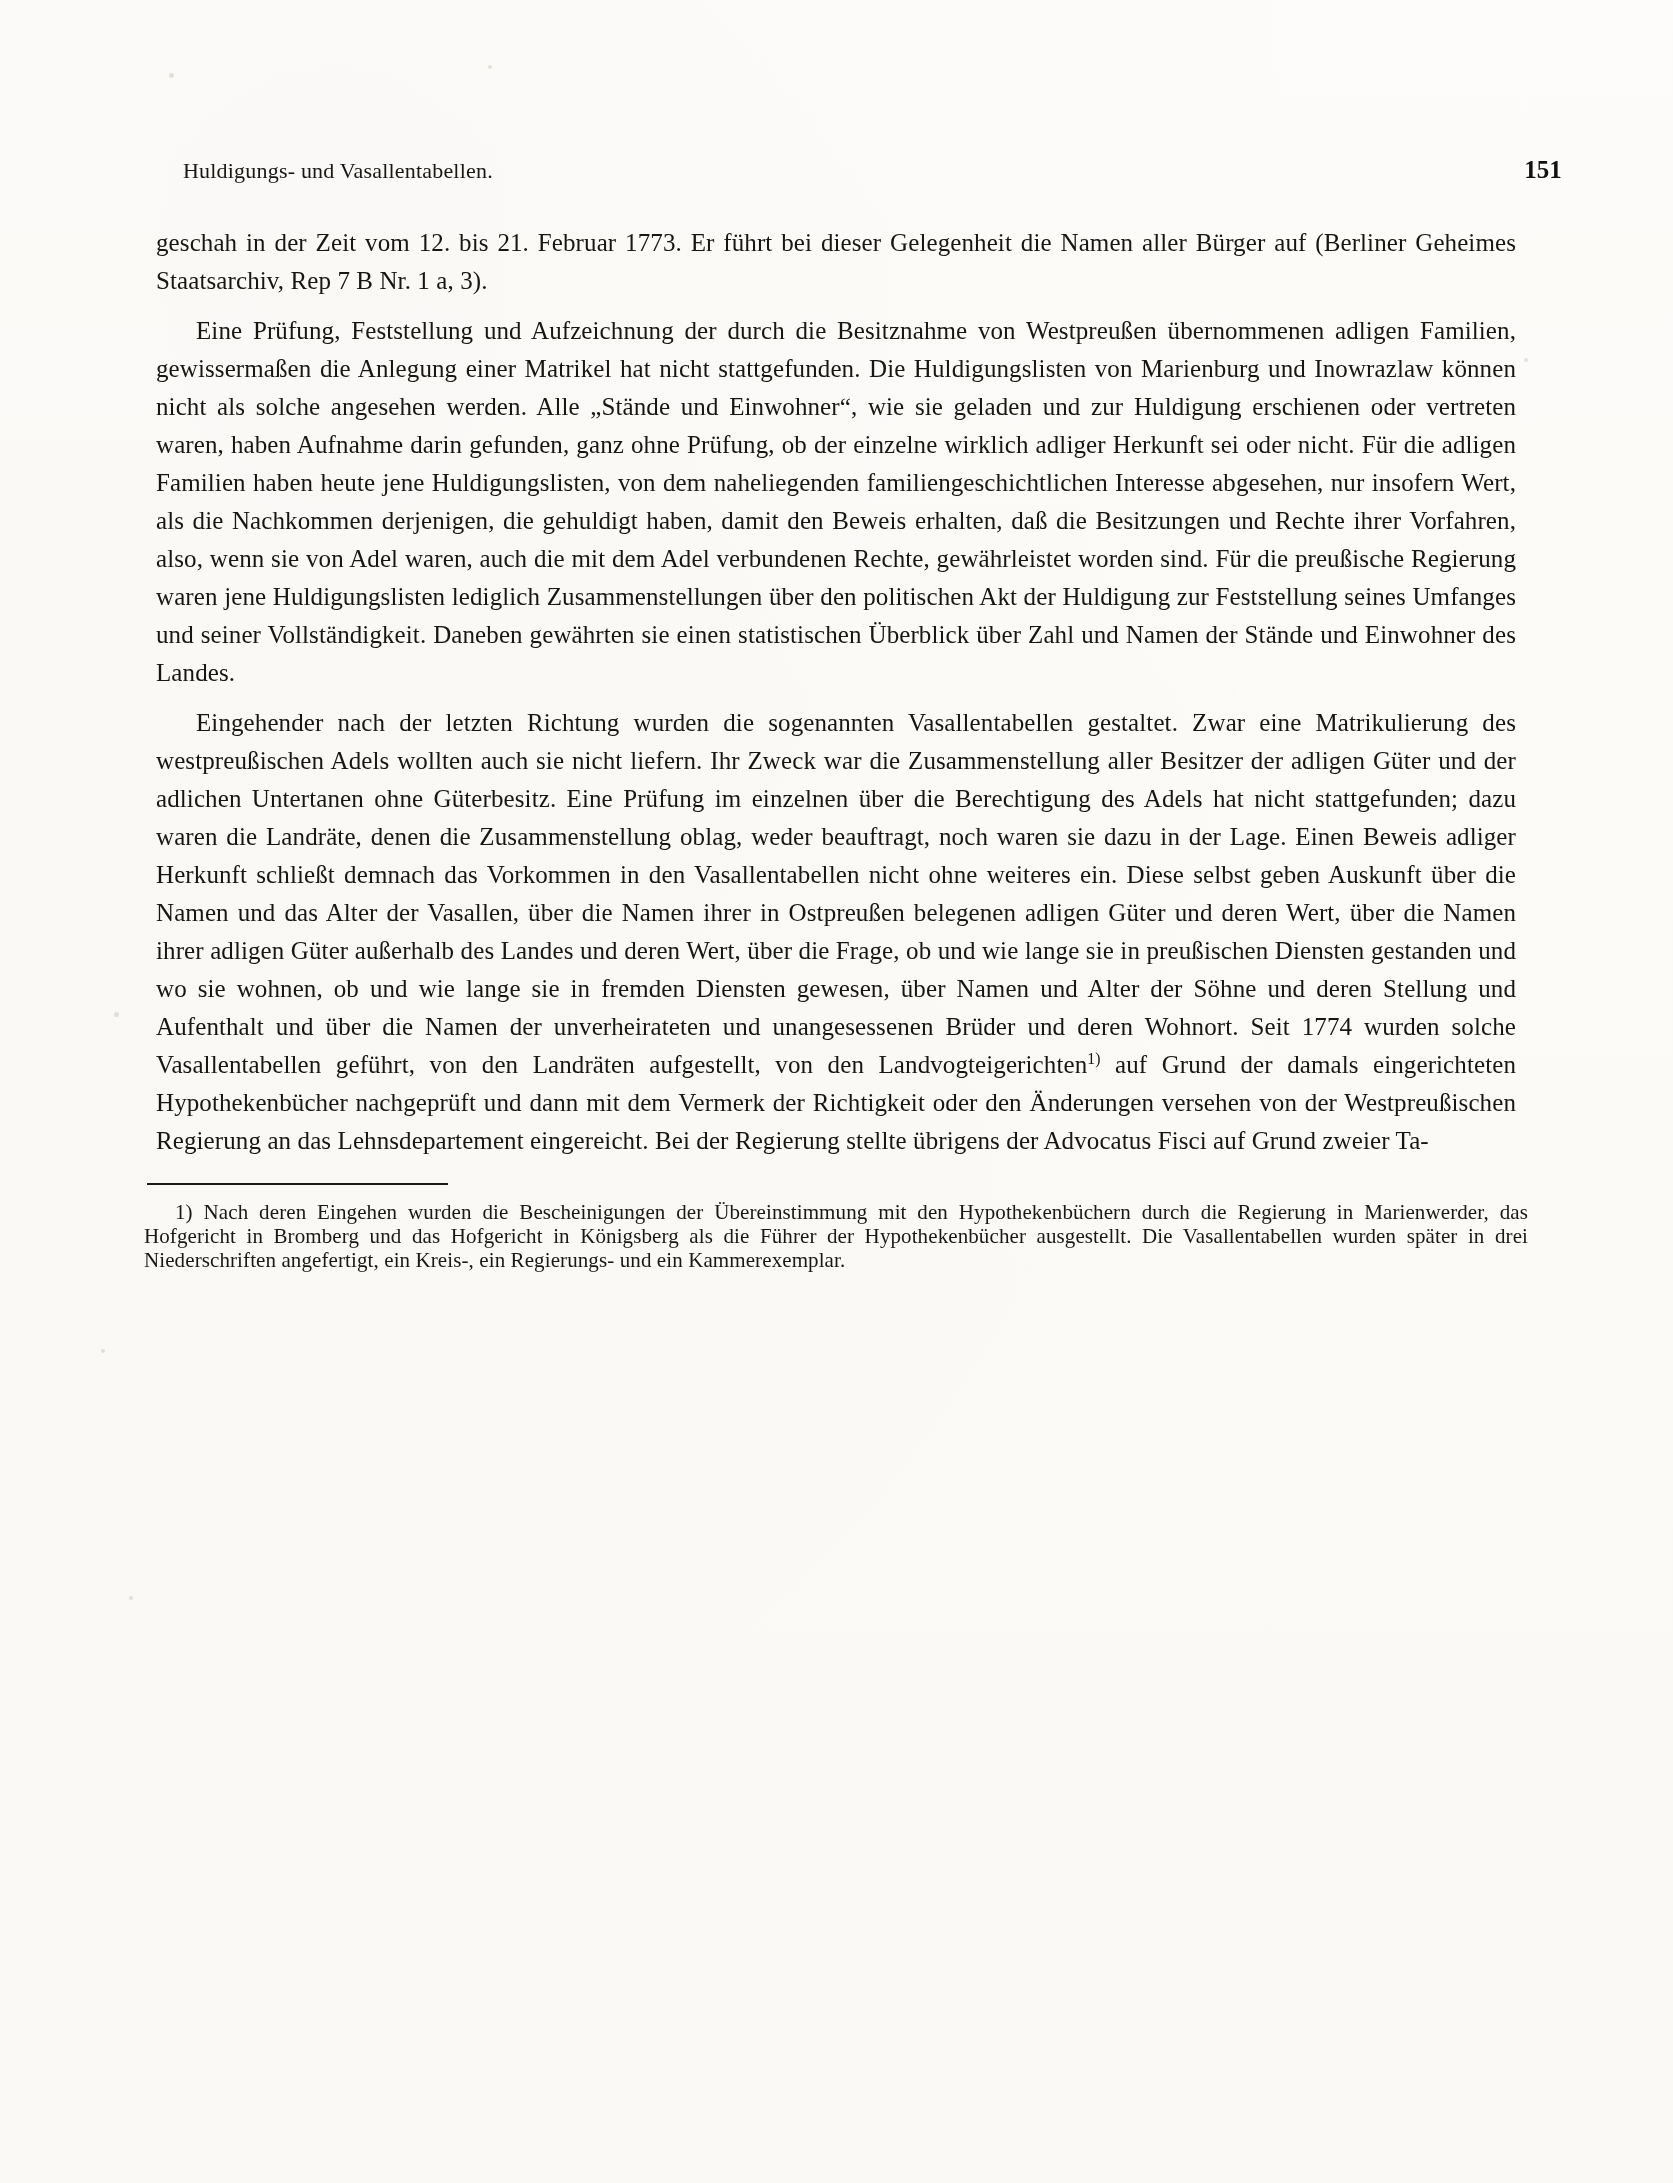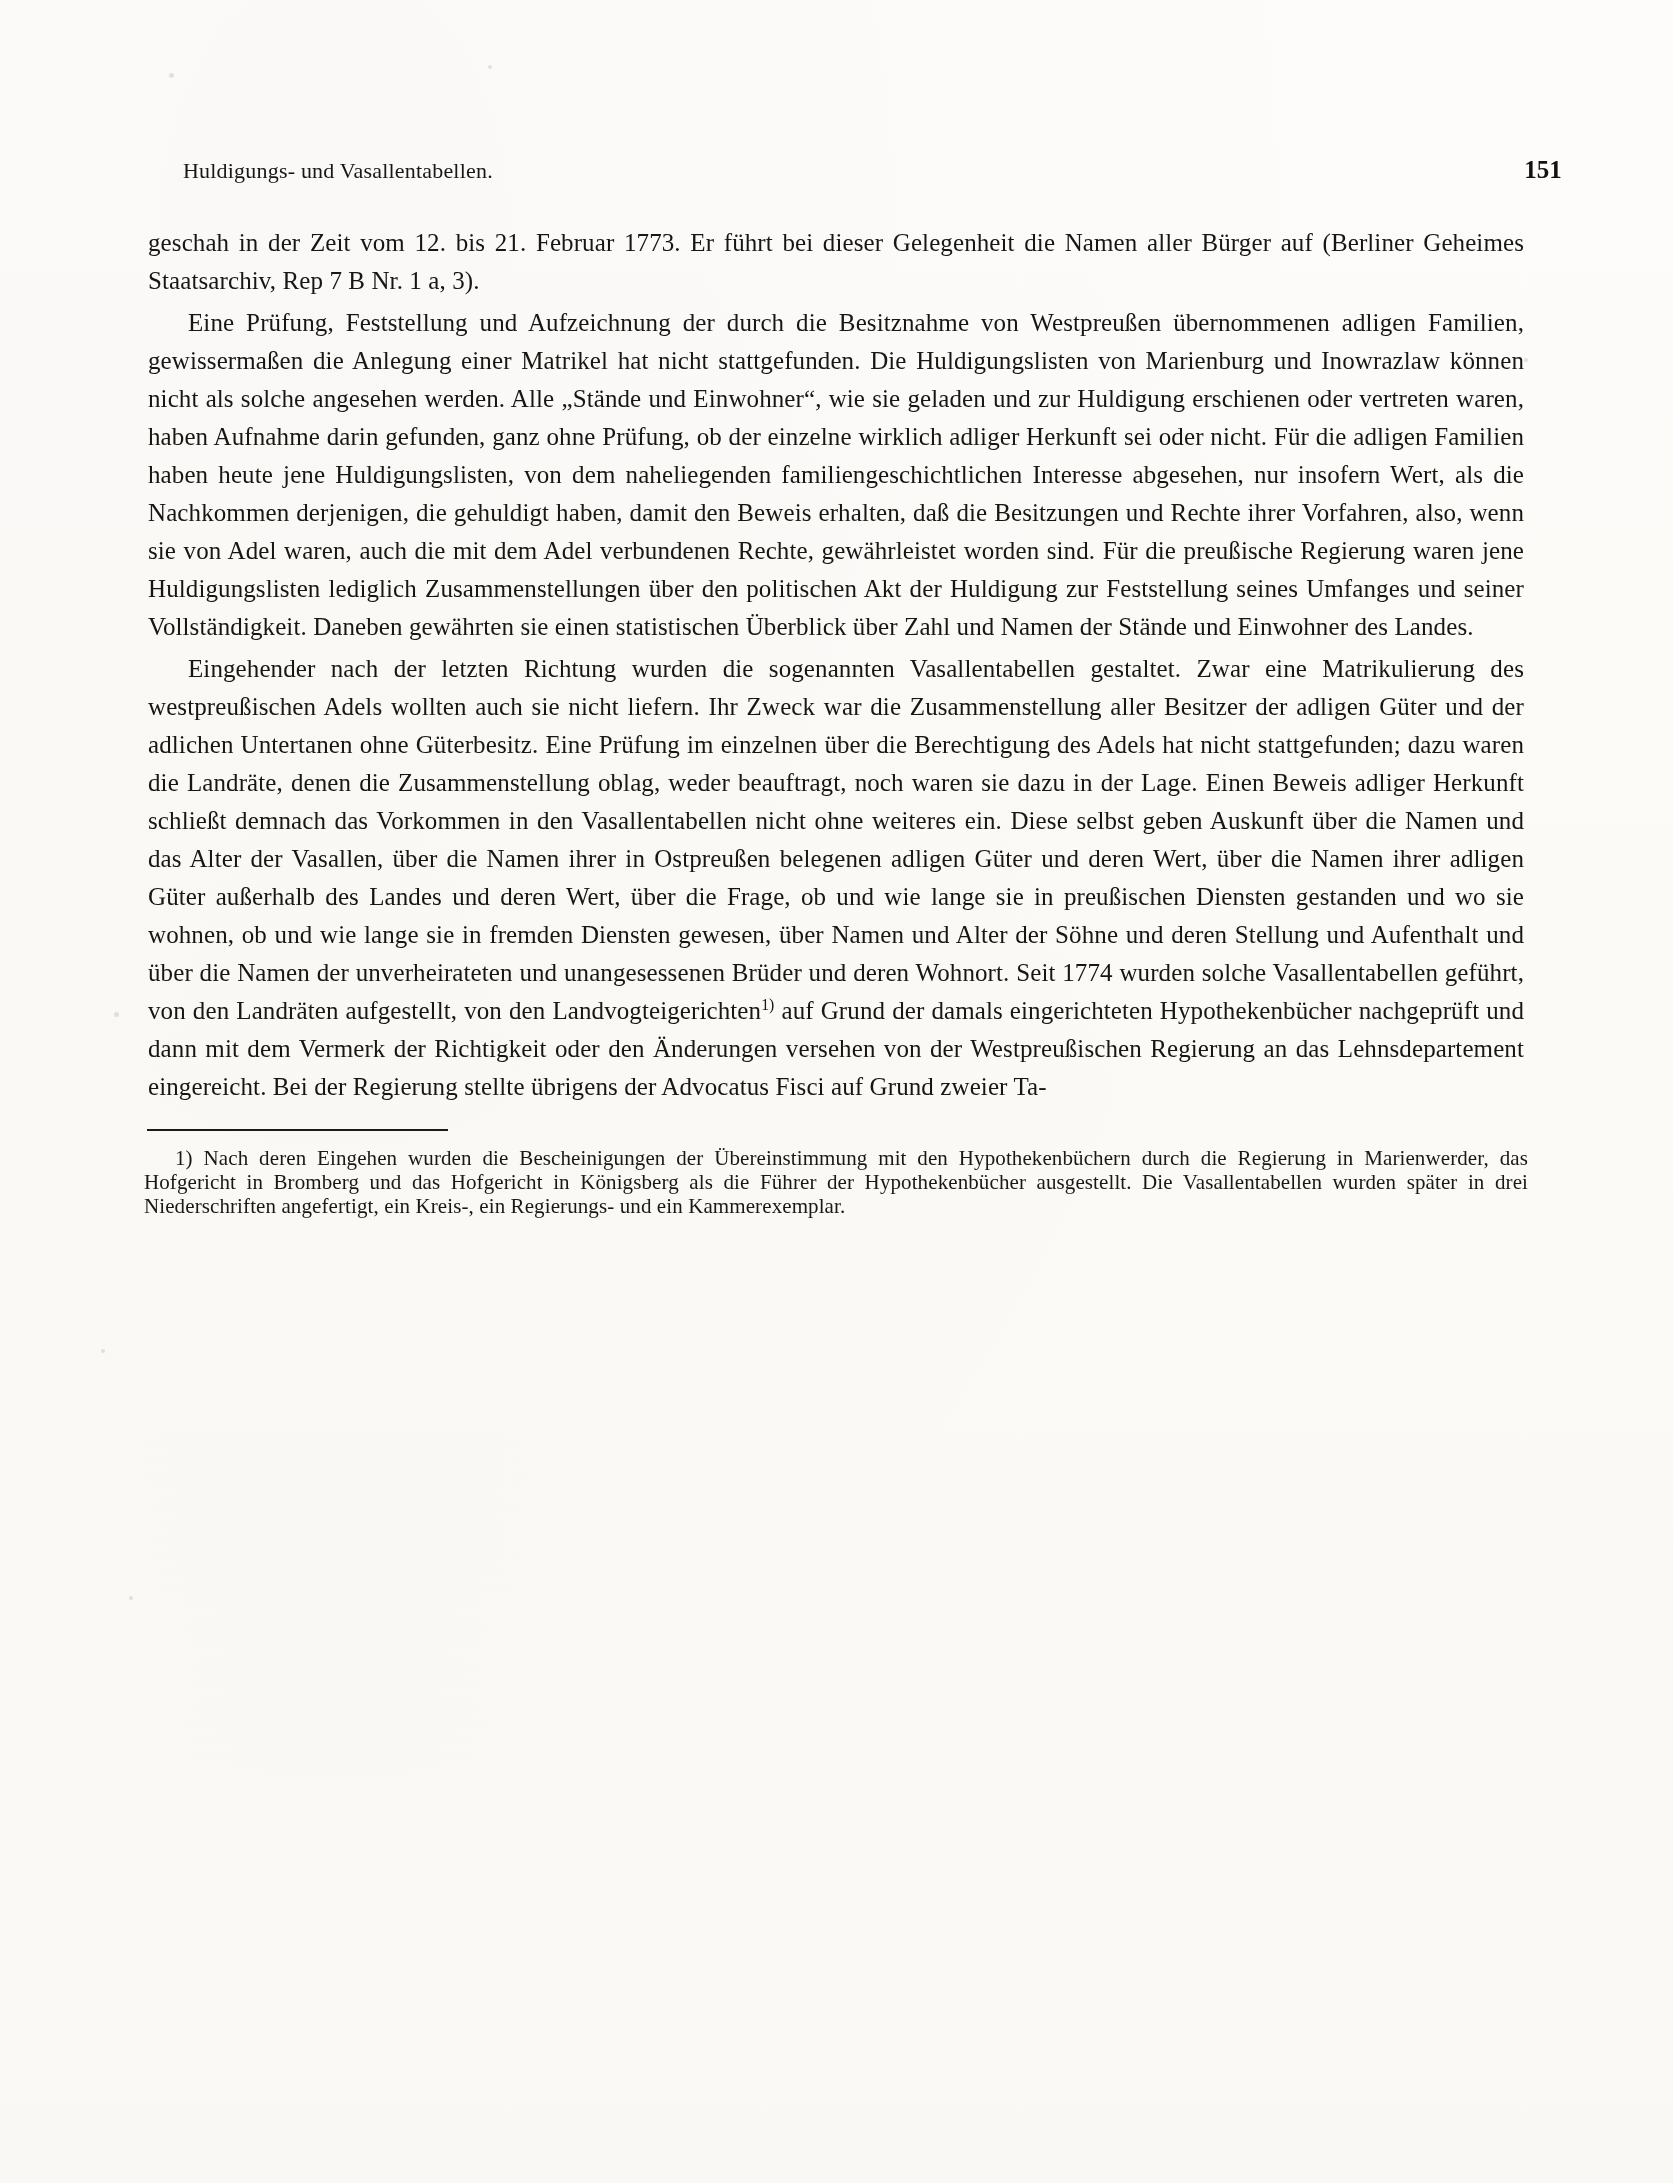--- a/index.html
+++ b/index.html
@@ -57,21 +57,21 @@
   }
   .body-text {
     font-size: 25px;
     line-height: 38px;
     text-align: justify;
     text-justify: inter-word;
     color: #181613;
     letter-spacing: 0.1px;
   }
   .body-text p {
-    margin: 4px;
+    margin: 12px;
   }
   .body-text p.indent {
     text-indent: 40px;
   }
   .rule {
     width: 301px;
     height: 1.7px;
     background: #1d1b18;
     margin: 23px 0 15px 2.6px;
   }

